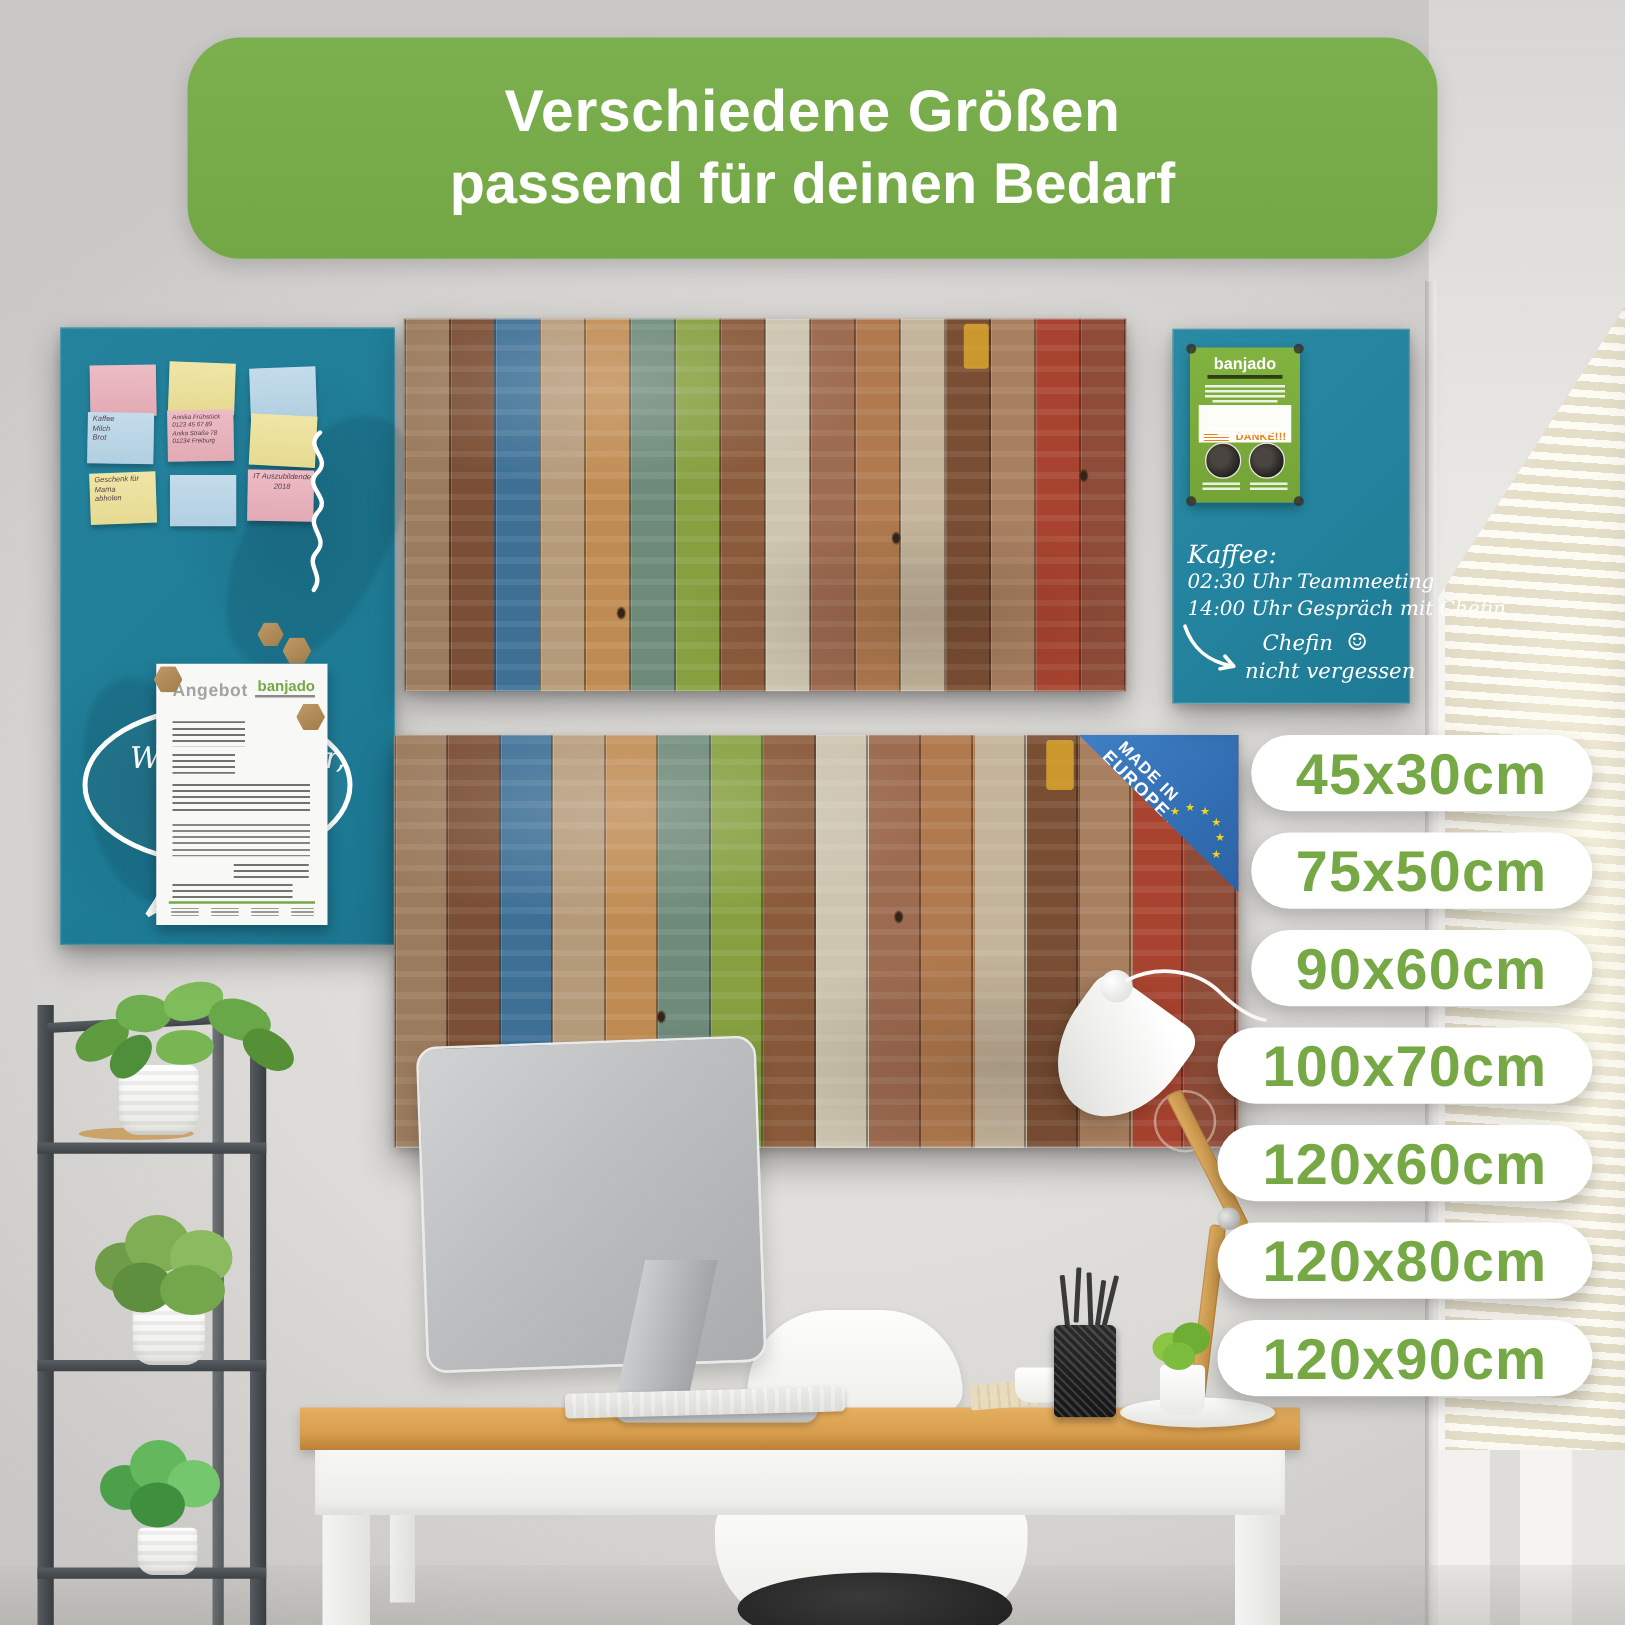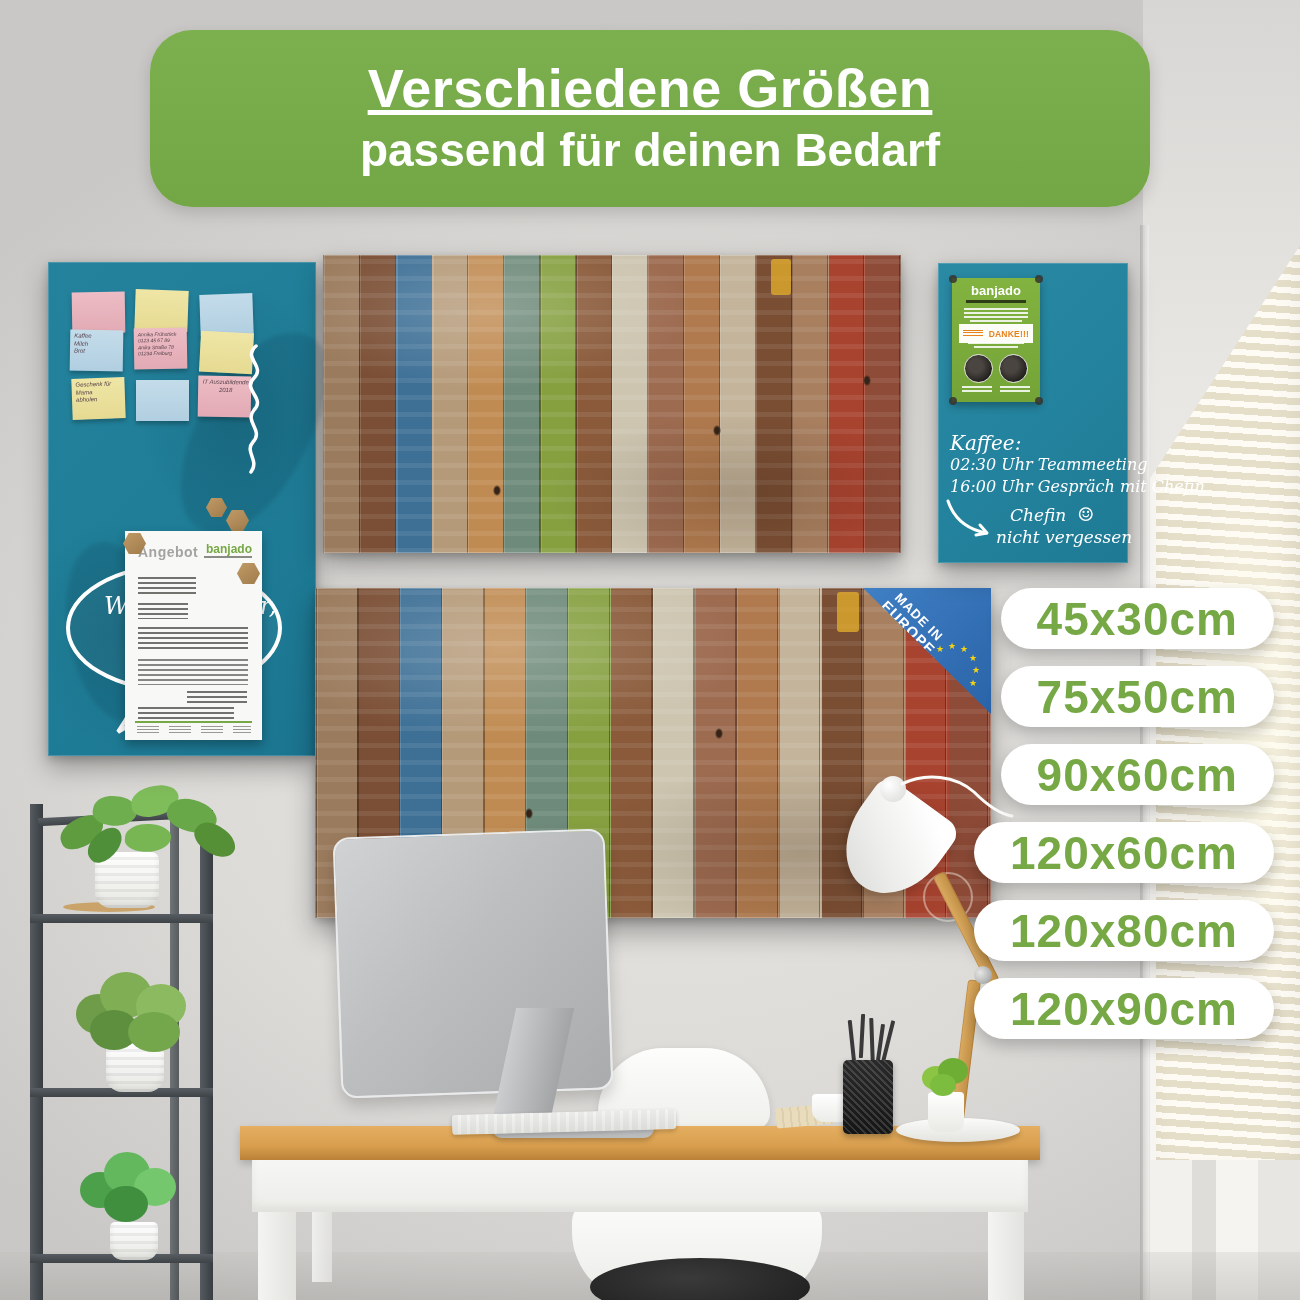--- a/index.html
+++ b/index.html
@@ -22,21 +22,21 @@
   .below-window{left:1150px;top:1160px;width:150px;height:140px;
     background:linear-gradient(90deg,#f2f1ed 0 28%,#deddda 28% 44%,#f5f4f0 44% 72%,#e7e6e2 72% 100%);}
   .floor{left:0;top:1252px;width:1300px;height:48px;
     background:linear-gradient(180deg,rgba(190,188,184,0.25),rgba(150,148,144,0.35));}
 
   
   .banner{left:150px;top:30px;width:1000px;height:177px;border-radius:42px;
     background:linear-gradient(180deg,#7cb04e 0%,#73a745 100%);
     box-shadow:0 6px 16px rgba(0,0,0,0.15);
     display:flex;flex-direction:column;align-items:center;justify-content:center;z-index:8;}
-  .banner-title{color:#fff;font-size:54px;font-weight:bold;letter-spacing:0.5px;line-height:1.05;text-decoration:underline;}
+  .banner-title{color:#fff;font-size:47px;font-weight:bold;letter-spacing:0.5px;line-height:1.05;}
   .banner-sub{color:#fff;font-size:46px;font-weight:bold;margin-top:6px;}
 
   
   .board{box-shadow:0 12px 24px rgba(0,0,0,0.30),0 3px 8px rgba(0,0,0,0.18);z-index:4;}
   .teal{background:
       radial-gradient(ellipse 55% 40% at 70% 30%, rgba(10,60,75,0.18), transparent 65%),
       radial-gradient(ellipse 50% 35% at 25% 75%, rgba(10,60,75,0.15), transparent 65%),
       linear-gradient(135deg,#24829c 0%,#1f7d97 55%,#1b7590 100%);
     box-shadow:0 12px 24px rgba(0,0,0,0.30),0 3px 8px rgba(0,0,0,0.18),
       inset 0 0 0 1px rgba(255,255,255,0.18);}
@@ -83,21 +83,21 @@
   .doc-hr{position:absolute;left:10px;right:10px;top:190px;height:2px;background:#76a845;}
   .doc-foot{position:absolute;top:195px;height:9px;width:22px;
     background:repeating-linear-gradient(180deg,#9a9a95 0 1px,rgba(0,0,0,0) 1px 3px);}
 
   
   .flyer{left:14px;top:15px;width:88px;height:124px;background:linear-gradient(180deg,#82b23f,#74a437);
     box-shadow:0 4px 8px rgba(0,0,0,0.3);position:absolute;}
   .flyer-logo{position:absolute;left:0;right:0;top:5px;text-align:center;color:#fff;font-weight:bold;font-size:13px;}
   .fbar{position:absolute;background:rgba(255,255,255,0.85);height:2px;}
   .fbar.dark{background:#2e3d16;}
-  .danke-strip{position:absolute;left:7px;top:46px;width:74px;height:19px;background:#fdfdf8;display:flex;align-items:center;justify-content:flex-end;}
+  .danke-strip{position:absolute;left:7px;top:46px;width:74px;height:30px;background:#fdfdf8;display:flex;align-items:flex-end;justify-content:flex-end;}
   .danke{color:#e8821e;font-weight:bold;font-size:8.5px;margin-right:4px;letter-spacing:0.2px;}
   .danke-mini{width:20px;height:7px;margin-left:4px;margin-right:auto;
     background:repeating-linear-gradient(180deg,#e8821e 0 1px,rgba(0,0,0,0) 1px 2.4px);}
   .dog{position:absolute;width:27px;height:27px;border-radius:50%;
     background:radial-gradient(circle at 40% 40%, #4a4540 0 30%, #242220 70%);border:1px solid #e6e6e0;}
   .fdot{position:absolute;width:8px;height:8px;border-radius:50%;background:#36342f;opacity:0.85;}
 
   
   .badge{position:absolute;right:0;top:0;width:128px;height:126px;
     clip-path:polygon(0 0,100% 0,100% 100%);
@@ -366,21 +366,21 @@
       <div class="fbar" style="left:10px;top:112px;width:30px;"></div>
       <div class="fbar" style="left:48px;top:112px;width:30px;"></div>
       <div class="fdot" style="left:-3px;top:-3px;"></div>
       <div class="fdot" style="left:83px;top:-3px;"></div>
       <div class="fdot" style="left:-3px;top:119px;"></div>
       <div class="fdot" style="left:83px;top:119px;"></div>
     </div>
 
     <div class="script" style="left:12px;top:168px;font-size:20px;">Kaffee:</div>
     <div class="script" style="left:12px;top:192px;font-size:16px;">02:30 Uhr Teammeeting</div>
-    <div class="script" style="left:12px;top:214px;font-size:16px;">16:00 Uhr Gespräch mit Chefin</div>
+    <div class="script" style="left:12px;top:214px;font-size:16px;">14:00 Uhr Gespräch mit Chefin</div>
     <svg class="svgline" style="left:8px;top:236px;" width="52" height="42" viewBox="0 0 52 42">
       <path d="M2 2 C8 20,20 30,40 34" fill="none" stroke="#ffffff" stroke-width="3" stroke-linecap="round"></path>
       <path d="M34 26 L41 34 L30 36" fill="none" stroke="#ffffff" stroke-width="3" stroke-linecap="round" stroke-linejoin="round"></path>
     </svg>
     <div class="script" style="left:72px;top:240px;font-size:17px;"><span>Chefin</span>&nbsp;&nbsp;<span style="font-size:19px;">☺</span></div>
     <div class="script" style="left:58px;top:264px;font-size:17px;">nicht vergessen</div>
   </div>
 
   <div class="abs imac"></div>
   <div class="abs imac-neck"></div>
@@ -412,18 +412,19 @@
 
   <div class="banner abs">
     <div class="banner-title">Verschiedene Größen</div>
     <div class="banner-sub">passend für deinen Bedarf</div>
   </div>
 
   <div class="pills">
     <div class="pill">45x30cm</div>
     <div class="pill">75x50cm</div>
     <div class="pill">90x60cm</div>
+    <div class="pill">100x70cm</div>
     <div class="pill">120x60cm</div>
     <div class="pill">120x80cm</div>
     <div class="pill">120x90cm</div>
   </div>
 
 </div>
 
 </body></html>

